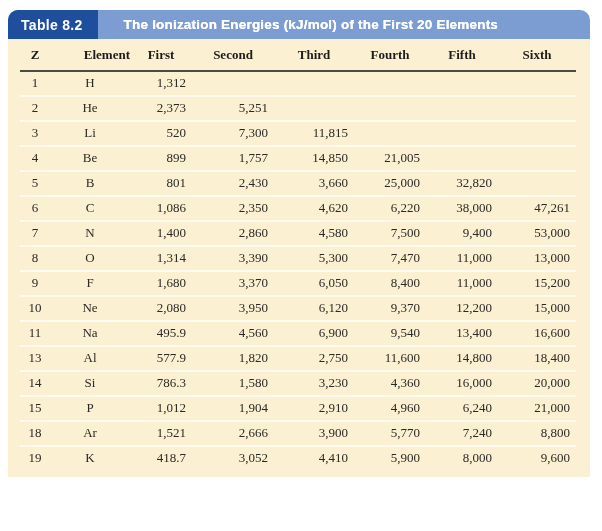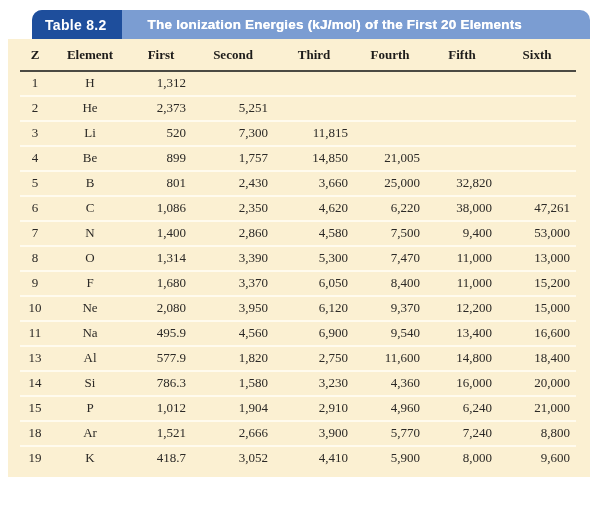--- a/index.html
+++ b/index.html
@@ -20,21 +20,20 @@
   .title-bar {
     display: flex;
     align-items: stretch;
     height: 29px;
     background: #7b9dd2;
     border-radius: 10px 10px 0 0;
     overflow: hidden;
     font-family: "Liberation Sans", sans-serif;
     font-weight: bold;
     color: #ffffff;
-    margin-left: 24px;
   }
   .title-tag {
     background: #1e4e9c;
     display: flex;
     align-items: center;
     padding: 0 15px 0 13px;
     font-size: 14px;
     letter-spacing: 0.3px;
     white-space: nowrap;
   }
@@ -64,21 +63,21 @@
     font-weight: bold;
     font-size: 13px;
     color: #1d1c1a;
     text-align: center;
     padding: 8px 0 7px 0;
     border-bottom: 2px solid #4b4a43;
     white-space: nowrap;
   }
   
   thead th:nth-child(1) { width: 30px; }
-  thead th:nth-child(2) { width: 80px; }
+  thead th:nth-child(2) { width: 80px; text-align: right; }
   thead th:nth-child(3) { width: 62px; }
   thead th:nth-child(4) { width: 82px; margin-top: 48px; }
   thead th:nth-child(5) { width: 80px; }
   thead th:nth-child(6) { width: 72px; }
   thead th:nth-child(7) { width: 72px; }
   thead th:nth-child(8) { width: 78px; }
 
   tbody td {
     padding: 3px 0 4px 0;
     border-top: 2px solid #fffbee;

